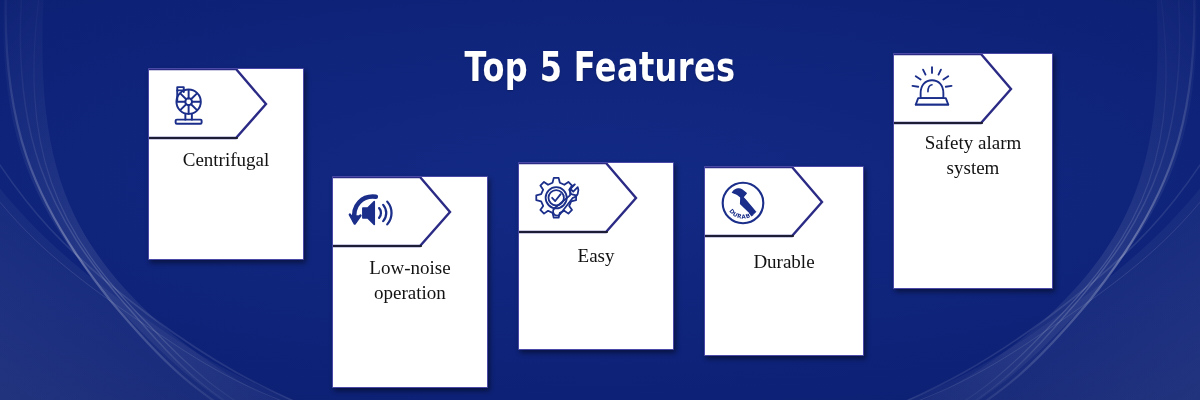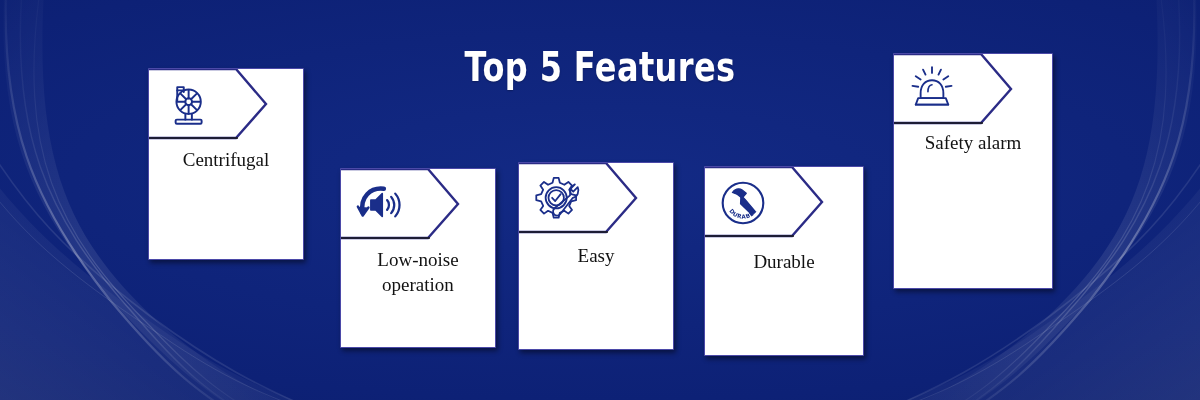--- a/index.html
+++ b/index.html
@@ -86,21 +86,21 @@
     right: 6px;
     text-align: center;
     color: #121212;
     font-family: "Liberation Serif", "DejaVu Serif", serif;
     font-size: 19px;
     line-height: 1.32;
   }
 
   
   #card-1 { left: 148px; top: 68px;  width: 156px; height: 192px; }
-  #card-2 { left: 332px; top: 168px; width: 156px; height: 180px; margin-left: 8px; }
+  #card-2 { left: 332px; top: 176px; width: 156px; height: 212px; }
   #card-3 { left: 518px; top: 162px; width: 156px; height: 188px; }
   #card-4 { left: 704px; top: 166px; width: 160px; height: 190px; }
   #card-5 { left: 893px; top: 53px;  width: 160px; height: 236px; }
 
   #card-1 .card-label { top: 78px; }
   #card-2 .card-label { top: 78px; }
   #card-3 .card-label { top: 80px; }
   #card-4 .card-label { top: 82px; }
   #card-5 .card-label { top: 76px; }
 </style>
@@ -297,16 +297,17 @@
         <path d="M18,42 L18,36 C18,26 24,20 32,20 C40,20 46,26 46,36 L46,42 Z"></path>
         <path d="M27,34 C27,29 29,26 32,25.5" stroke-width="2"></path>
 
         <path d="M15,42 L49,42 L52,50 L12,50 Z"></path>
         <line x1="12" y1="50" x2="52" y2="50"></line>
       </g>
     </svg>
 
     <div class="card-label">
       <div>Safety alarm</div>
+      <div>system</div>
     </div>
   </div>
 
 </div>
 
 </body></html>

